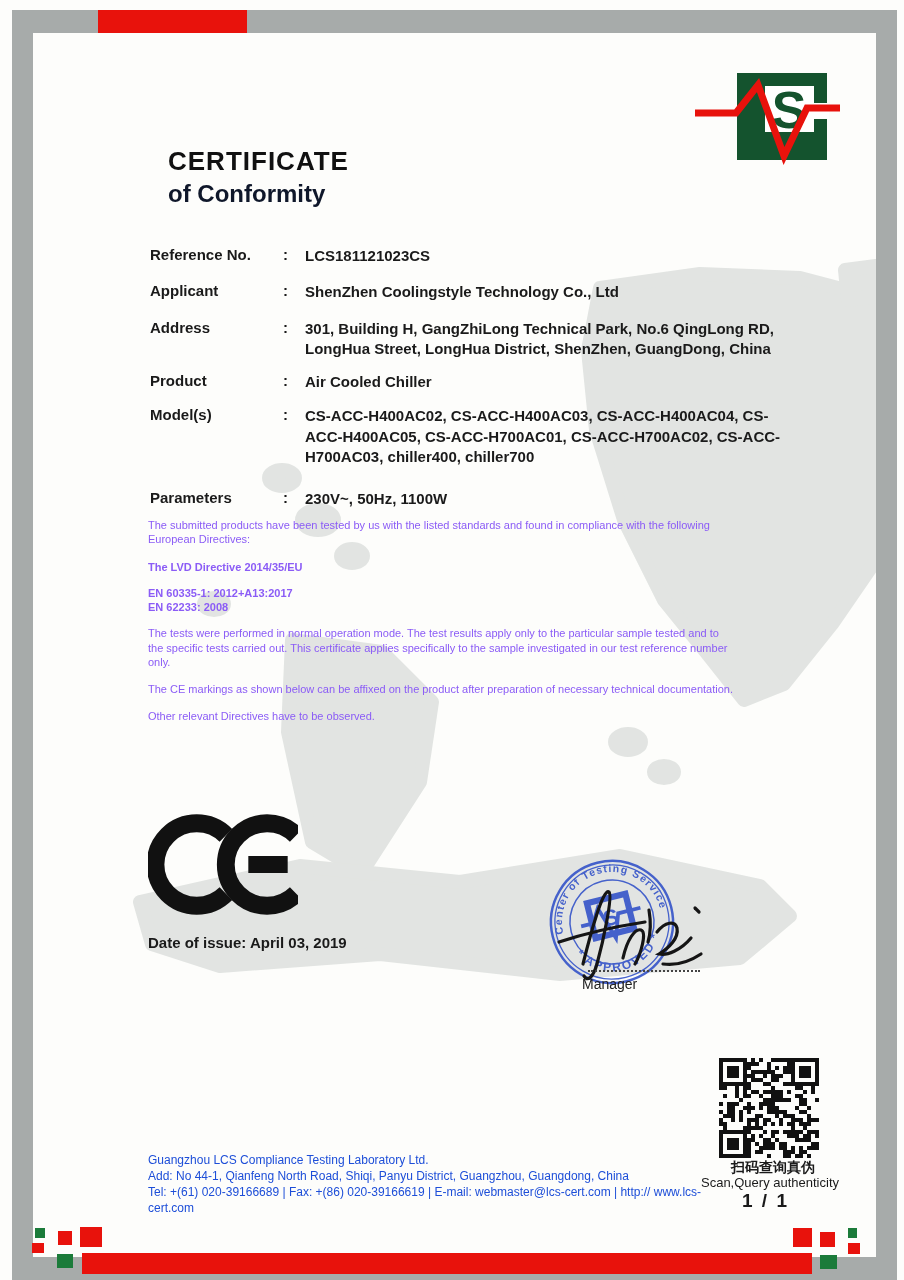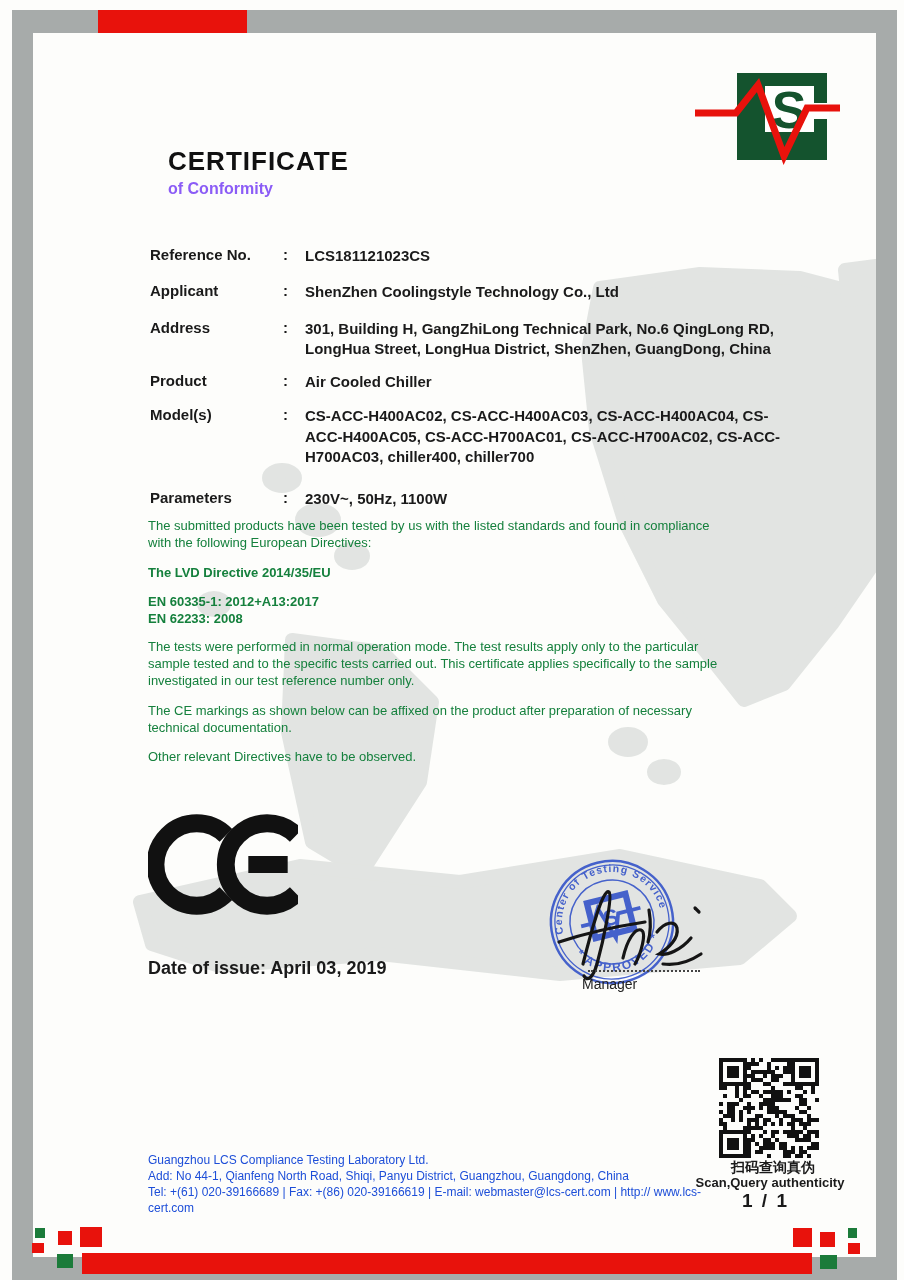--- a/index.html
+++ b/index.html
@@ -5,33 +5,33 @@
   html,body{margin:0;padding:0;background:#ffffff;}
   .canvas{position:relative;width:904px;height:1280px;background:#fdfdfb;overflow:hidden;
           font-family:"Liberation Sans","DejaVu Sans",sans-serif;color:#1a1a1a;}
   .abs{position:absolute;}
   
   .frame{background:#a7abaa;}
   .sq-red{background:#e8120c;}
   .sq-green{background:#1b7b3a;}
   
   .title1{font-size:26px;font-weight:bold;letter-spacing:1px;color:#111;}
-  .title2{font-size:16px;font-weight:bold;color:#8b5cf6;margin-top:3px;}
+  .title2{font-size:24px;font-weight:bold;color:#0f172a;margin-top:3px;}
   
   .fields{width:652px;}
   .frow{display:flex;margin-bottom:16px;}
   .flabel{width:133px;font-size:15px;font-weight:bold;flex:0 0 133px;}
   .fcolon{width:22px;font-size:15px;font-weight:bold;flex:0 0 22px;}
   .fvalue{font-size:15px;font-weight:bold;line-height:1.35;flex:1;}
   
-  .para{font-size:13px;line-height:1.3;width:586px;margin-bottom:13px;color:#15803d;}
+  .para{font-size:11px;line-height:1.3;width:586px;margin-bottom:13px;color:#8b5cf6;}
   .bold{font-weight:bold;}
   .footer-line{font-size:12px;line-height:1.34;color:#1d4ed8;}
   .qr-cap-zh{font-size:14px;font-weight:bold;text-align:center;width:160px;}
-  .qr-cap-en{font-size:13px;font-weight:bold;text-align:center;width:180px;}
+  .qr-cap-en{font-size:13px;font-weight:normal;text-align:center;width:180px;}
   .page-num{font-size:19px;font-weight:bold;letter-spacing:2px;}
   .manager{font-size:14px;color:#222;}
   .dotline{border-bottom:2px dotted #444;width:112px;height:0;}
 </style>
 </head>
 <body>
 
 <div class="canvas">
 
   <svg class="abs" style="left:0;top:0;" width="904" height="1280" viewBox="0 0 904 1280">
@@ -132,21 +132,21 @@
   </div>
 
   <svg class="abs" style="left:148px;top:812px;" width="150" height="105" viewBox="0 0 160 110">
     <g stroke="#111" stroke-width="19" fill="none">
       <path d="M 83.1,23.9 A 44,44 0 1 0 83.1,86.1"></path>
       <path d="M 158.1,23.9 A 44,44 0 1 0 158.1,86.1"></path>
       <path d="M 107,55 L 149,55" stroke-width="18"></path>
     </g>
   </svg>
 
-  <div class="abs bold" style="left:148px;top:958px;font-size:18px;">Date of issue: April 03, 2019</div>
+  <div class="abs bold" style="left:148px;top:934px;font-size:15px;">Date of issue: April 03, 2019</div>
 
   <svg class="abs" style="left:542px;top:852px;" width="140" height="140" viewBox="0 0 140 140">
     <defs>
       <path id="arcTop" d="M 22,84 A 50,50 0 1 1 118,84"></path>
       <path id="arcBot" d="M 25,88 A 48,48 0 0 0 115,88"></path>
     </defs>
     <g transform="rotate(-14 70 70)" opacity="0.88">
       <circle cx="70" cy="70" r="61" fill="none" stroke="#3050c8" stroke-width="2.5"></circle>
       <circle cx="70" cy="70" r="57" fill="none" stroke="#3050c8" stroke-width="1.3"></circle>
       <circle cx="70" cy="70" r="42" fill="none" stroke="#3050c8" stroke-width="1.5"></circle>

